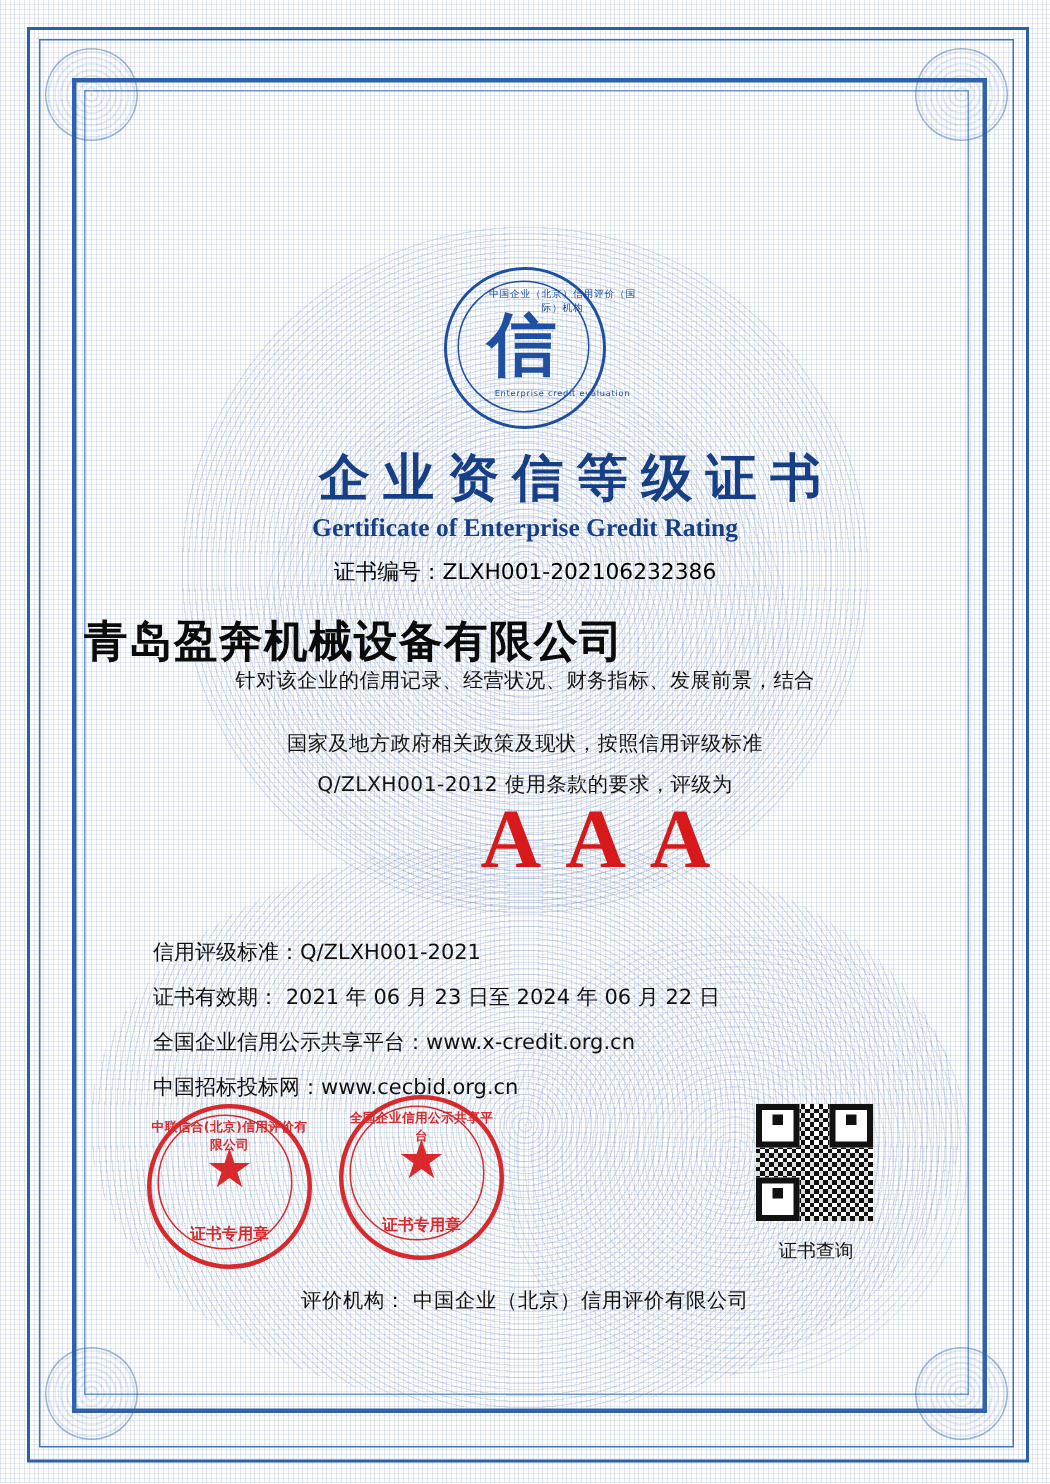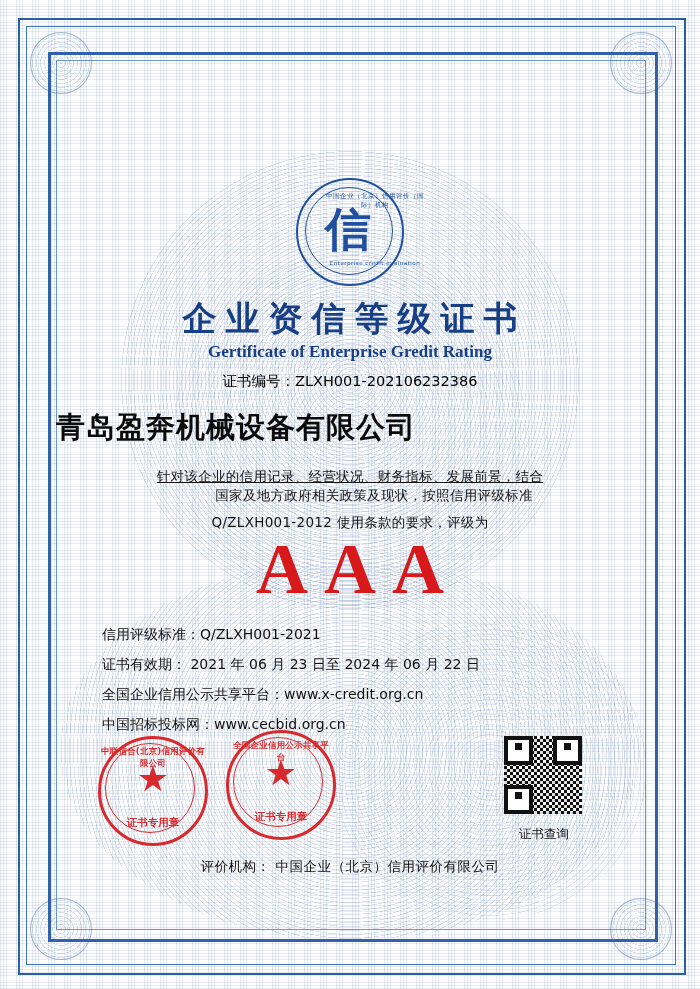--- a/index.html
+++ b/index.html
@@ -137,20 +137,21 @@
     position: absolute;
     top: 236px;
     width: 100%;
     text-align: center;
     font-family: "DejaVu Sans", sans-serif;
     font-size: 34px;
     font-weight: bold;
     color: #173f86;
     letter-spacing: 9px;
     text-indent: 9px;
+    padding-left: 30px;
   }
   .title-en {
     position: absolute;
     top: 282px;
     width: 100%;
     text-align: center;
     font-family: "Liberation Serif", serif;
     font-size: 17px;
     font-weight: bold;
     color: #173f86;
@@ -176,35 +177,36 @@
   }
   .body-line {
     position: absolute;
     width: 100%;
     text-align: center;
     font-family: "DejaVu Sans", sans-serif;
     font-size: 13.5px;
     color: #141414;
     letter-spacing: 0.3px;
   }
-  .body-line.l1 { top: 408px; text-decoration: underline; }
-  .body-line.l2 { top: 427px; margin-left: 24px; }
+  .body-line.l1 { top: 385px; }
+  .body-line.l2 { top: 427px; }
   .body-line.l3 { top: 454px; }
 
   .grade {
     position: absolute;
     top: 468px;
     width: 100%;
     text-align: center;
     font-family: "Liberation Serif", serif;
-    font-size: 72px;
+    font-size: 56px;
     font-weight: bold;
     color: #d7191c;
     letter-spacing: 16px;
     text-indent: 16px;
+    margin-left: 47px;
   }
 
   .info-block {
     position: absolute;
     left: 46px;
     top: 566px;
     width: 500px;
   }
   .info-row {
     font-family: "DejaVu Sans", sans-serif;

